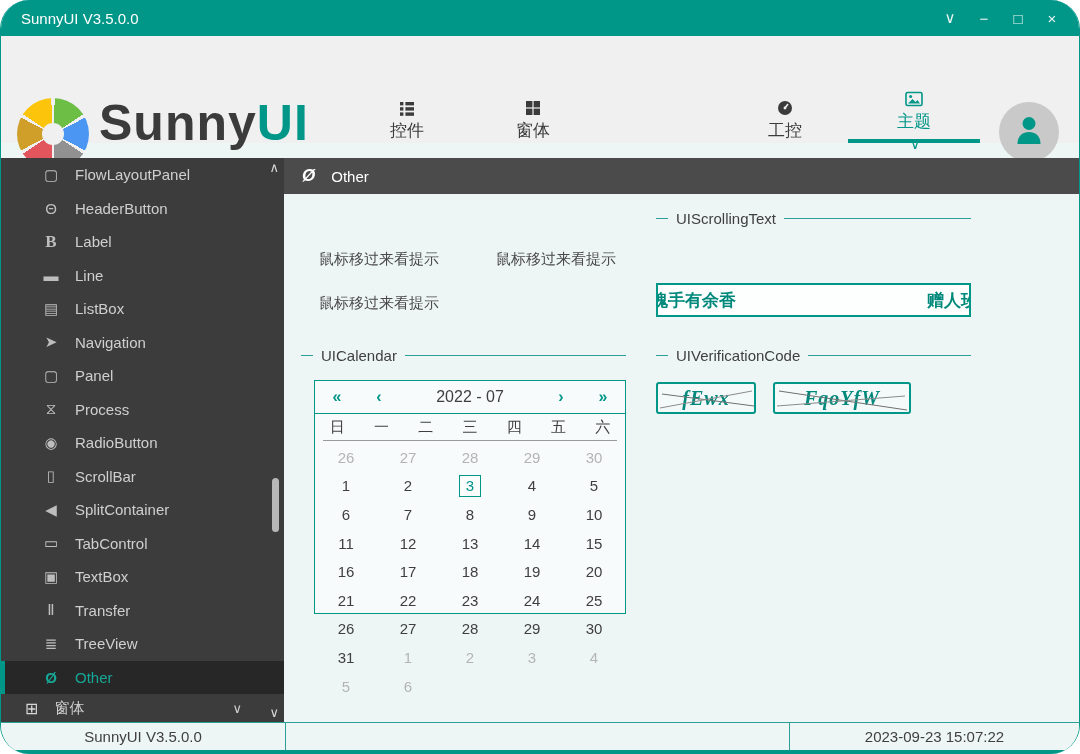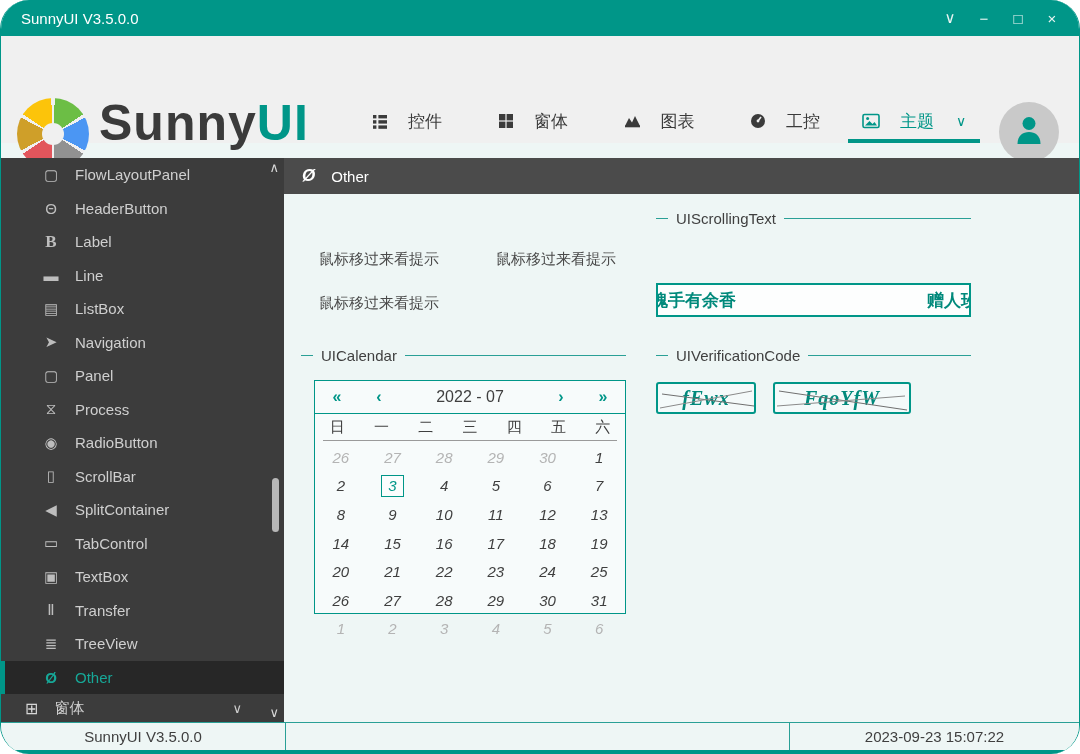--- a/index.html
+++ b/index.html
@@ -22,21 +22,21 @@
       #4b96f3 63deg 117deg, #f0f0f0 117deg 123deg, #919191 123deg 177deg, #f0f0f0 177deg 183deg,
       #e2555c 183deg 237deg, #f0f0f0 237deg 243deg, #cf9f29 243deg 297deg, #f0f0f0 297deg 303deg,
       #fcc40a 303deg 357deg, #f0f0f0 357deg 360deg); }
   .logo-wheel::after { content:""; position:absolute; left:25px; top:25px; width:22px; height:22px;
     border-radius:50%; background:#f0f0f0; }
   .brand { position:absolute; left:98px; top:58px; font-size:50px; font-weight:bold; letter-spacing:1px; color:#3b3b3b; }
   .brand .b2 { color:#009688; }
   .avatar { position:absolute; right:20px; top:66px; width:60px; height:60px; border-radius:50%;
             background:#c9c9c9; display:flex; align-items:center; justify-content:center; }
   .nav-tab { position:absolute; bottom:0; height:44px; width:126px; display:flex; align-items:center;
-             justify-content:center; gap:20px; font-size:17px; color:#3b3b3b; cursor:default; }
+             justify-content:center; gap:3px; font-size:17px; color:#3b3b3b; cursor:default;flex-direction:column; }
   .nav-tab svg { display:block; }
   .nav-tab.selected { color:#009688; }
   .nav-tab.selected .underline { position:absolute; left:0; right:0; bottom:0; height:4px; background:#009688; }
   .nav-chevron { color:#009688; font-size:14px; margin-left:2px; }
 
   
   .sidebar { position:absolute; left:0; top:158px; width:283px; height:564px; background:#3c3c3c; }
   .side-list { position:absolute; left:0; top:0; width:100%; height:536px; overflow:hidden; }
   .side-item { height:33.5px; display:flex; align-items:center; color:#cfcfcf; font-size:15px; cursor:default; position:relative; }
   .side-item .si-icon { width:20px; margin-left:40px; margin-right:14px; text-align:center; font-size:15px; color:#bdbdbd; }
@@ -76,21 +76,21 @@
   
   .calendar { position:absolute; left:30px; top:186px; width:312px; height:234px; background:#f7fbfb;
               border:1px solid #009688; }
   .cal-head { height:33px; border-bottom:1px solid #009688; display:flex; align-items:center; font-size:16px; }
   .cal-arrow { color:#009688; font-weight:bold; cursor:default; text-align:center; }
   .cal-title { flex:1; text-align:center; color:#3f3f3f; font-size:16px; }
   .cal-week { height:27px; display:grid; grid-template-columns:repeat(7,1fr); align-items:center;
               position:relative; color:#3f3f3f; font-size:15px; }
   .cal-week span { text-align:center; }
   .cal-week::after { content:""; position:absolute; left:8px; right:8px; bottom:0; height:1px; background:#9a9a9a; }
-  .cal-grid { display:grid; grid-template-columns:repeat(6,1fr); grid-auto-rows:28.6px; padding-top:2px;font-style:italic; }
+  .cal-grid { display:grid; grid-template-columns:repeat(5,1fr); grid-auto-rows:28.6px; padding-top:2px; }
   .cal-cell { display:flex; align-items:center; justify-content:center; font-size:15px; color:#3f3f3f; cursor:default; }
   .cal-cell.muted { color:#b4b4b4; }
   .cal-cell.selected span { border:1px solid #009688; color:#009688; padding:0 6px; line-height:20px; background:#fbfdfd; }
 
   
   .captcha { position:absolute; top:188px; height:32px; border:2px solid #009688; border-radius:3px;
              background:#f4fafa; display:flex; align-items:center; justify-content:center;
              font-size:20px; font-weight:bold; font-style:italic; color:#00897b; overflow:hidden;
              letter-spacing:1px; font-family:"Liberation Serif", serif; }
   .captcha svg { position:absolute; left:0; top:0; }
@@ -142,29 +142,20 @@
         <svg width="16" height="16" viewBox="0 0 16 16">
             <g fill="#3b3b3b">
               <rect x="1" y="1" width="6.4" height="6.4"></rect>
               <rect x="8.6" y="1" width="6.4" height="6.4"></rect>
               <rect x="1" y="8.6" width="6.4" height="6.4"></rect>
               <rect x="8.6" y="8.6" width="6.4" height="6.4"></rect>
             </g>
           </svg>
       </span>
       <span>窗体</span>
-    </div>
-    <div class="nav-tab" style="left:595px">
-      <span>
-        <svg width="17" height="16" viewBox="0 0 17 16">
-            <path d="M1 13 L5 5 L8 9.5 L11 3 L16 13 Z" fill="#3b3b3b"></path>
-            <rect x="1" y="12.5" width="15" height="1.8" fill="#3b3b3b"></rect>
-          </svg>
-      </span>
-      <span>图表</span>
     </div>
     <div class="nav-tab" style="left:721px">
       <span>
         <svg width="16" height="16" viewBox="0 0 16 16">
             <circle cx="8" cy="8" r="7" fill="#3b3b3b"></circle>
             <line x1="8" y1="8" x2="11" y2="4" stroke="#f0f0f0" stroke-width="1.6"></line>
             <circle cx="8" cy="8" r="1.4" fill="#f0f0f0"></circle>
           </svg>
       </span>
       <span>工控</span>

